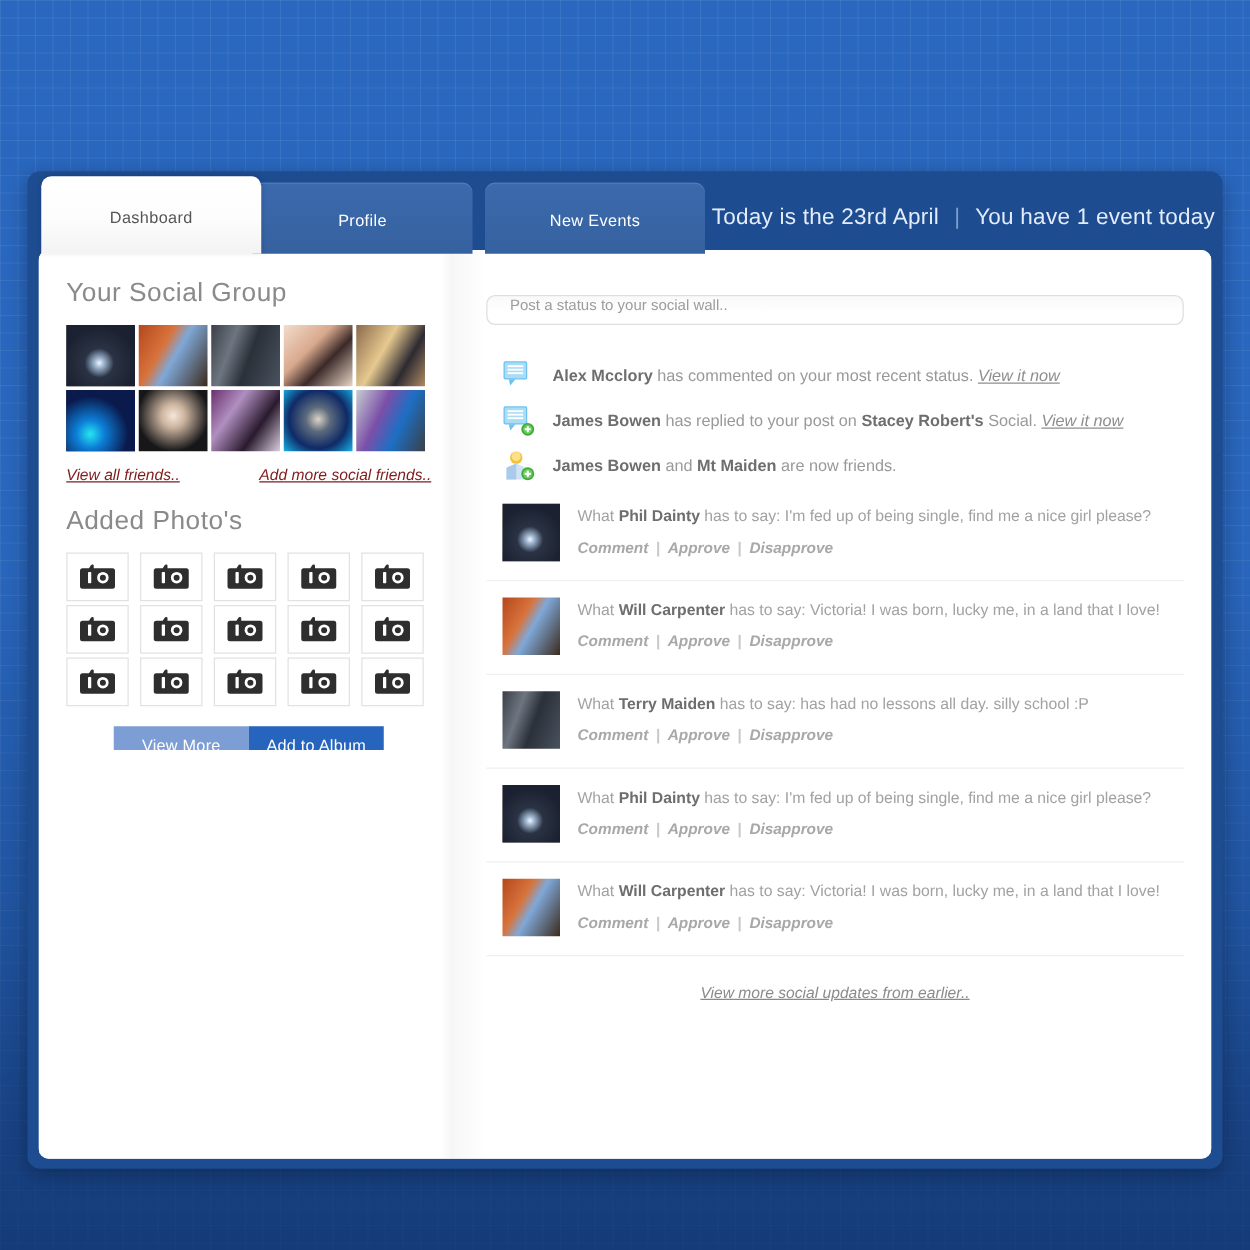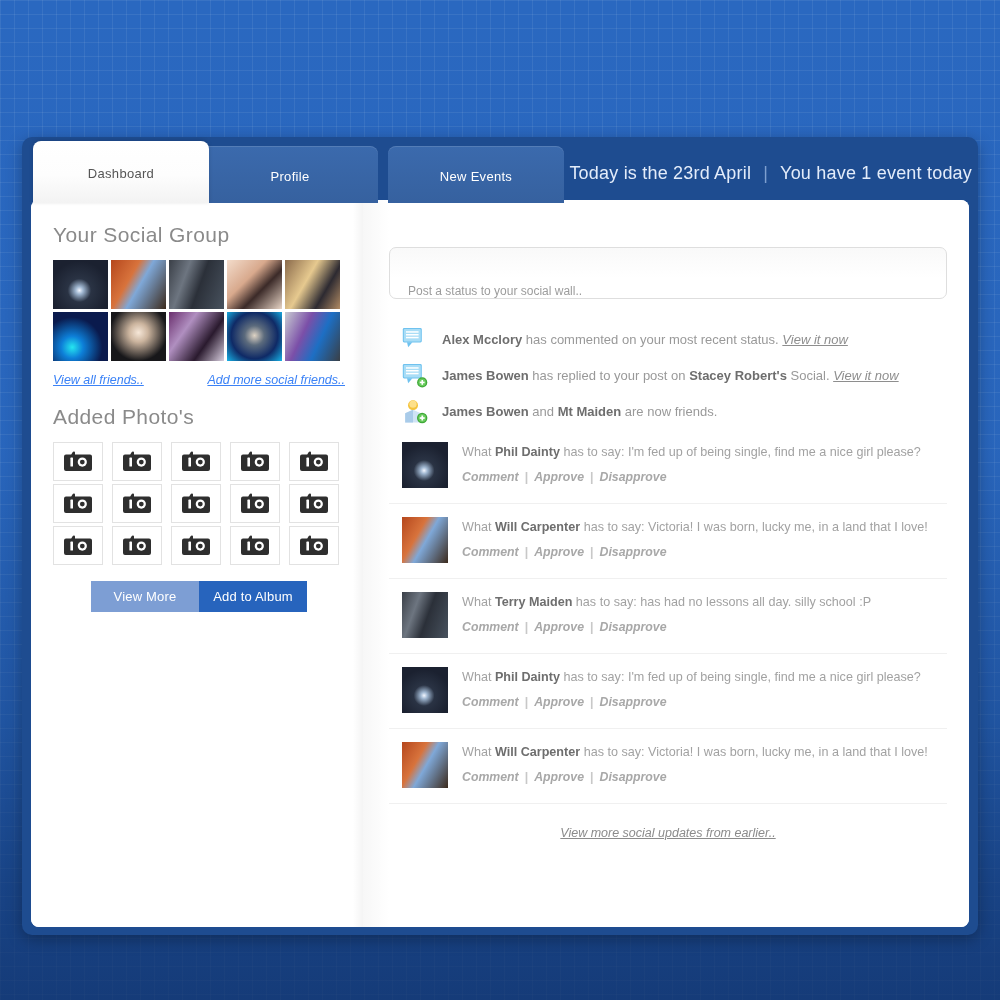--- a/index.html
+++ b/index.html
@@ -147,21 +147,21 @@
     cursor: pointer;
   }
 
   .side-links {
     width: 292px;
     margin-top: 12px;
     display: flex;
     justify-content: space-between;
     font-size: 12.5px;
     font-style: italic;
-    color: #3b82f6;
+    color: #7f1d1d;
   }
   .side-links span {
     text-decoration: underline;
     cursor: pointer;
   }
 
   #photos-title { margin-top: 18px; }
 
   #photo-grid {
     display: grid;
@@ -180,47 +180,47 @@
     cursor: pointer;
   }
 
   #sidebar-buttons {
     margin-top: 16px;
     width: 292px;
     display: flex;
     justify-content: center;
   }
   .side-btn {
-    height: 31px;
+    height: 19px;
     line-height: 31px;
     text-align: center;
     color: #ffffff;
     font-size: 13px;
     letter-spacing: 0.2px;
     cursor: pointer;
   }
   #btn-view-more  { width: 108px; background: #7d9ed4; }
   #btn-add-album  { width: 108px; background: #2764bd; }
 
   
   #main {
     flex: 1;
     padding: 23px 22px 0 26px;
     background: linear-gradient(to right, #f7f7f7 0px, #ffffff 26px, #ffffff 100%);
     position: relative;
   }
 
   #status-input {
-    margin-top: 24px;
-    height: 52px;
+    margin-top: 13px;
+    height: 24px;
     border: 1px solid #dedede;
     border-radius: 7px;
     background: linear-gradient(to bottom, #f9f9f9, #ffffff 60%);
     display: flex;
-    align-items: flex-end;
+    align-items: flex-start;
     padding: 0 18px;
     font-size: 12px;
     color: #9c9c9c;
     cursor: text;
   }
 
   #notifications { margin-top: 22px; }
   .notif-row {
     display: flex;
     align-items: center;

